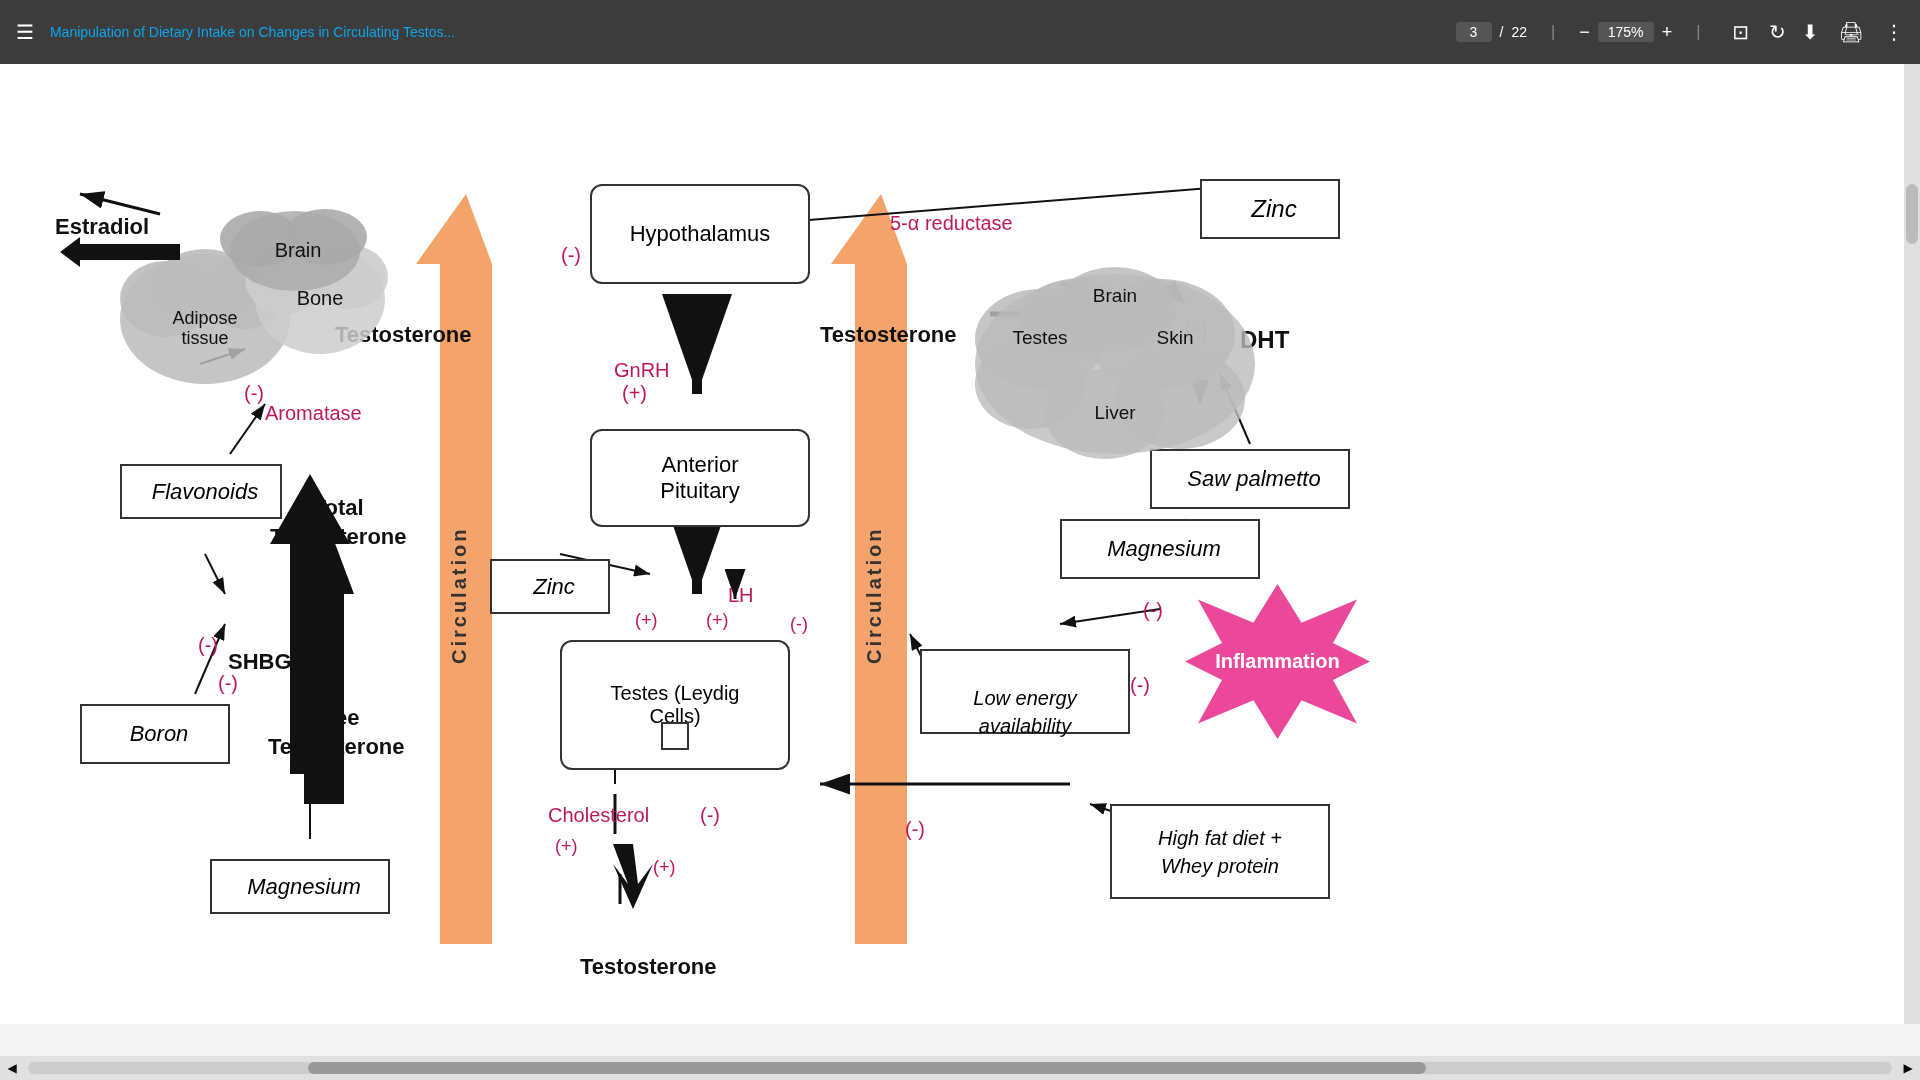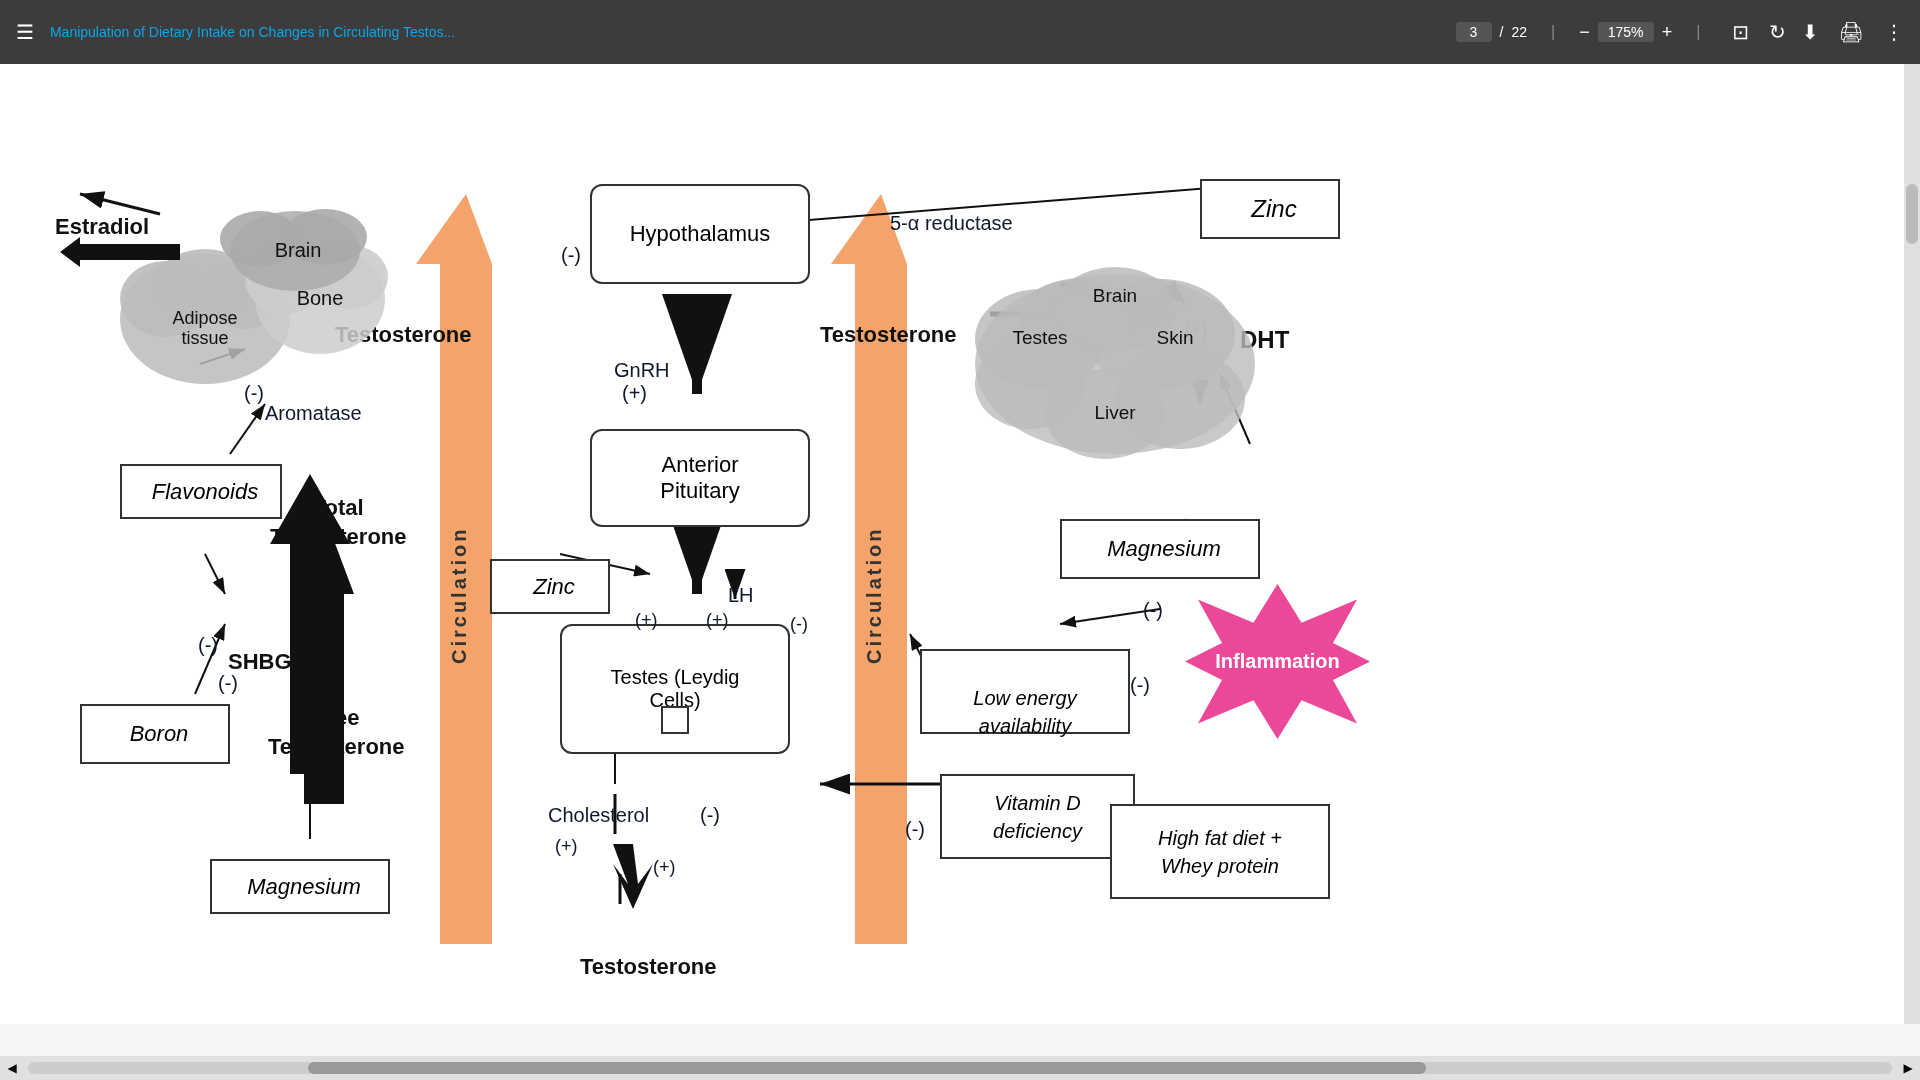--- a/index.html
+++ b/index.html
@@ -113,21 +113,21 @@
       color: #333;
       writing-mode: vertical-rl;
       text-orientation: mixed;
       transform: rotate(180deg);
     }
 
     
     .label {
       position: absolute;
       font-size: 20px;
-      color: #0f172a;
+      color: #be185d;
     }
     .label-bold {
       position: absolute;
       font-size: 22px;
       font-weight: bold;
       color: #111;
     }
 
     
     #diagram-svg {
@@ -265,21 +265,21 @@
 
       <div class="box" style="left:590px; top:80px; width:220px; height:100px; border-radius:12px; font-size:22px;">
         <span>Hypothalamus</span>
       </div>
 
       <div class="box" style="left:590px; top:325px; width:220px; height:98px; border-radius:12px; font-size:22px;">
         <span style="white-space:pre-line;">Anterior
 Pituitary</span>
       </div>
 
-      <div class="box" style="left:560px; top:520px; width:230px; height:130px; border-radius:12px; font-size:20px;">
+      <div class="box" style="left:560px; top:536px; width:230px; height:130px; border-radius:12px; font-size:20px;">
         <span style="white-space:pre-line;">Testes (Leydig
 Cells)</span>
 
         <div style="position:absolute;bottom:18px;left:50%;transform:translateX(-50%);width:28px;height:28px;border:2px solid #333;border-radius:50;background:#fff;"></div>
       </div>
 
       <div class="label" style="left:614px; top:255px; font-size:20px;">
         <span>GnRH</span><br>
         <span style="margin-left:8px;">(+)</span>
       </div>
@@ -309,20 +309,23 @@
       </div>
 
       <div class="box box-italic" style="left:1200px; top:75px; width:140px; height:60px; font-style:italic; font-size:24px;">
         <span>Zinc</span>
       </div>
 
       <div class="box box-italic" style="left:490px; top:455px; width:120px; height:55px; font-style:italic; font-size:22px;">
         <span>Zinc</span>
       </div>
 
+      <div class="box box-italic" style="left:1150px; top:345px; width:200px; height:60px; font-style:italic; font-size:22px;">
+        <span>Saw palmetto</span>
+      </div>
 
       <div class="box box-italic" style="left:1060px; top:415px; width:200px; height:60px; font-style:italic; font-size:22px;">
         <span>Magnesium</span>
       </div>
 
       <div class="box box-italic" style="left:210px; top:755px; width:180px; height:55px; font-style:italic; font-size:22px;">
         <span>Magnesium</span>
       </div>
 
       <div class="box box-italic" style="left:120px; top:360px; width:162px; height:55px; font-style:italic; font-size:22px;">
@@ -332,24 +335,20 @@
 
       <div class="box box-italic" style="left:80px; top:600px; width:150px; height:60px; font-style:italic; font-size:22px;">
         <span>Boron</span>
       </div>
 
       <div class="box" style="left:920px; top:545px; width:210px; height:85px; font-style:italic; font-size:20px; line-height:1.4; text-align:center; padding:8px;">
         <span style="white-space:pre-line;margin-top:40px;">Low energy
 availability</span>
       </div>
 
-      <div class="box" style="left:940px; top:670px; width:195px; height:85px; font-style:italic; font-size:20px; line-height:1.4; text-align:center; padding:8px;">
-        <span style="white-space:pre-line;">Vitamin D
-deficiency</span>
-      </div>
 
       <div class="box" style="left:1110px; top:700px; width:220px; height:95px; font-style:italic; font-size:20px; line-height:1.4; text-align:center; padding:8px;">
         <span style="white-space:pre-line;">High fat diet +
 Whey protein</span>
       </div>
 
       <div style="position:absolute; left:1185px; top:480px; width:185px; height:155px; background:#ec4899;
                   clip-path: polygon(50% 0%, 63% 25%, 93% 10%, 80% 38%, 100% 50%, 80% 62%, 93% 90%, 63% 75%, 50% 100%, 37% 75%, 7% 90%, 20% 62%, 0% 50%, 20% 38%, 7% 10%, 37% 25%);
                   display:flex; align-items:center; justify-content:center;">
         <span style="color:#fff; font-size:20px; font-weight:bold; text-align:center;">Inflammation</span>

